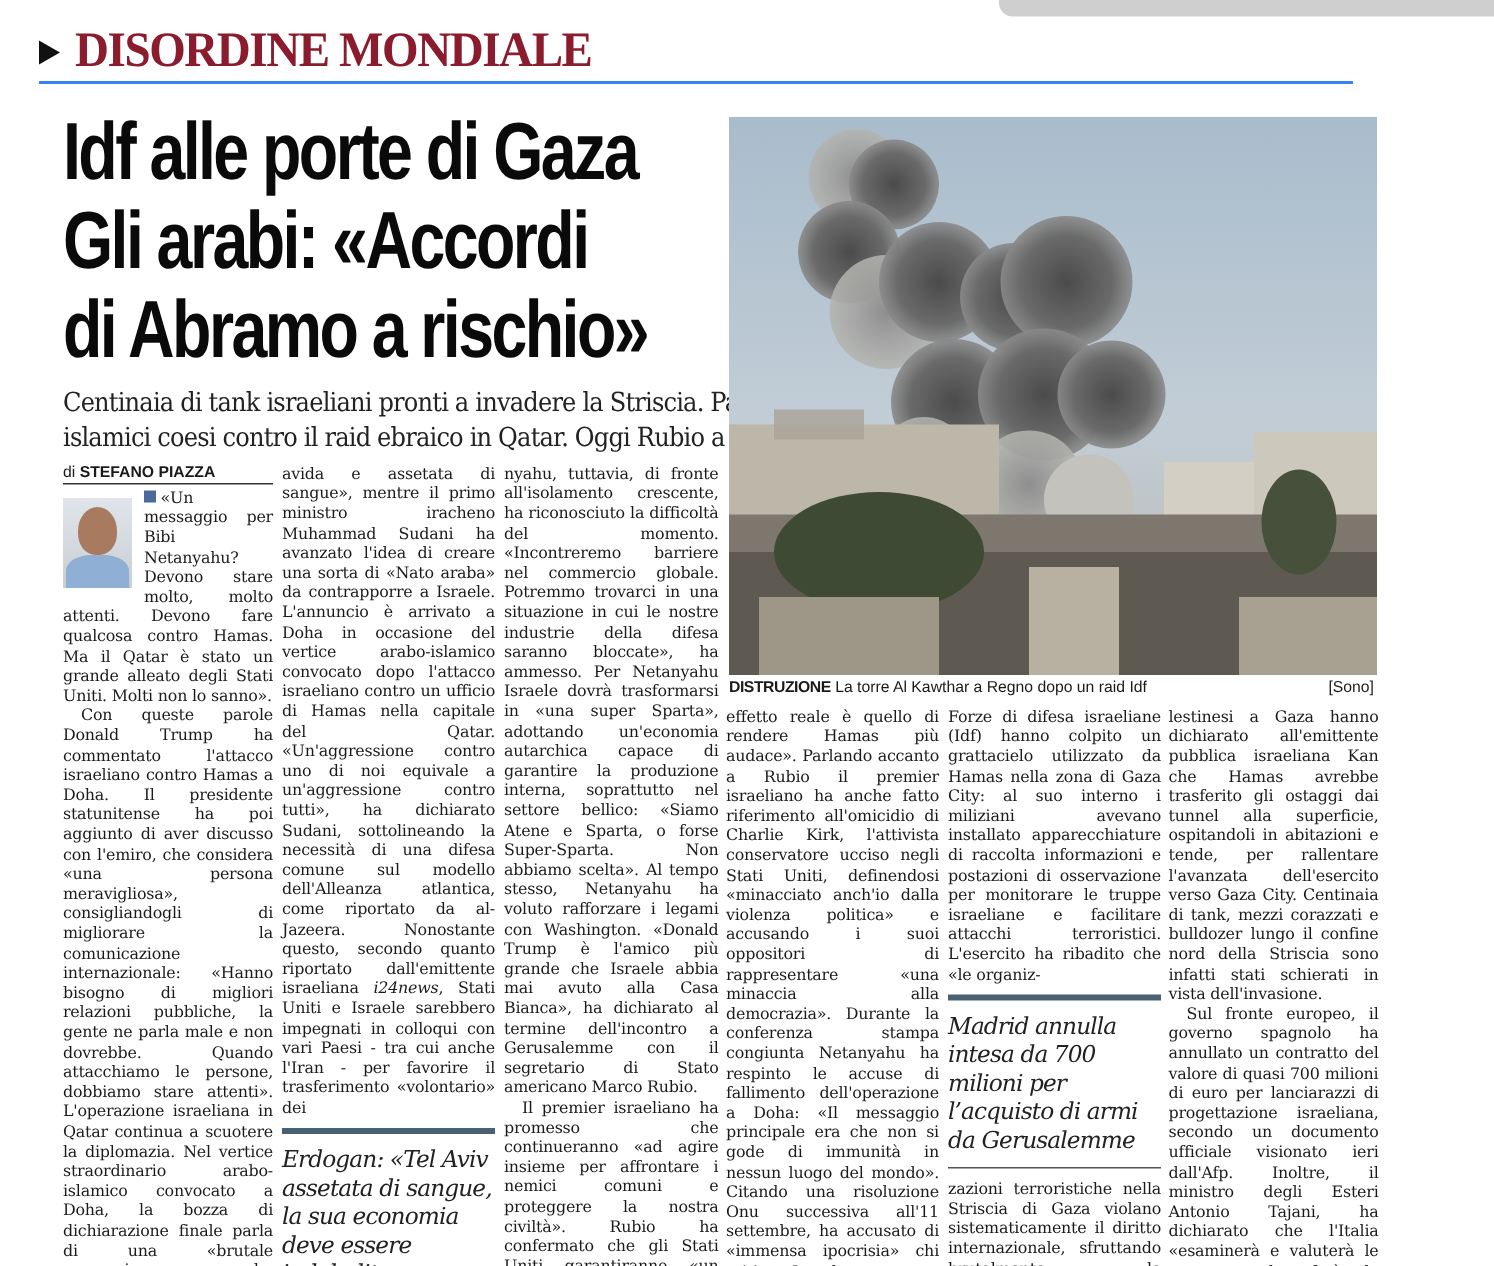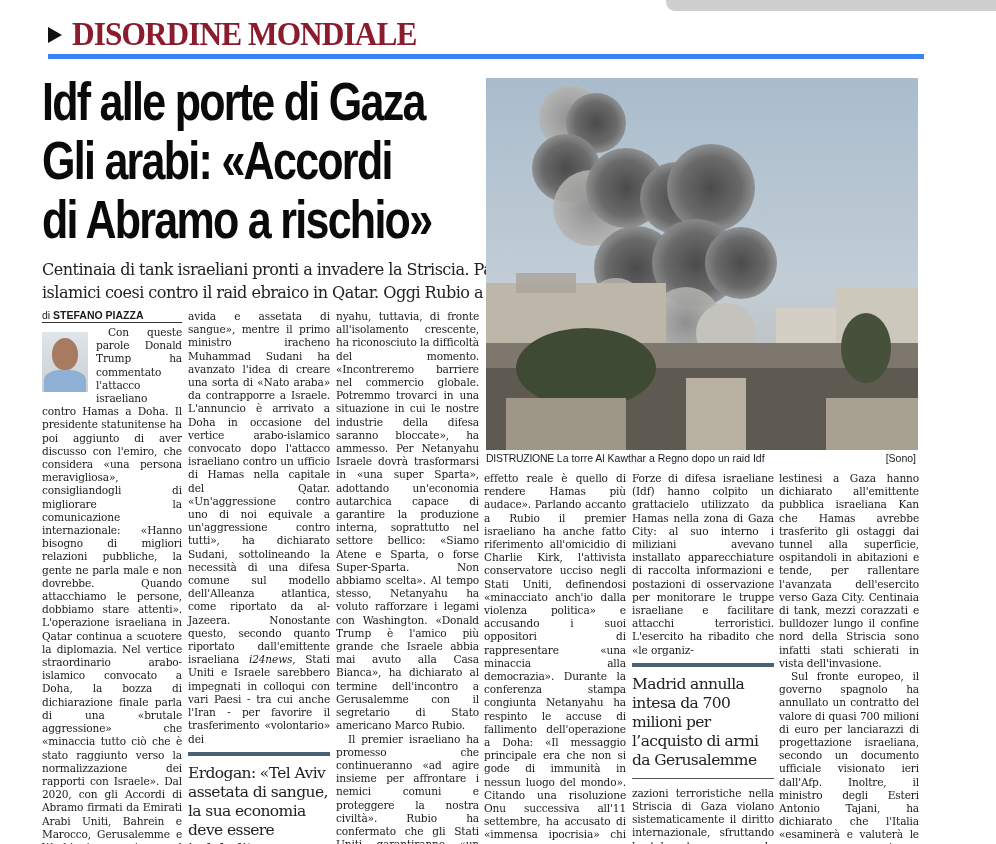--- a/index.html
+++ b/index.html
@@ -1,38 +1,38 @@
 <!DOCTYPE html>
 <html><head>
 <meta charset="utf-8">
 <style>
   html, body { margin:0; padding:0; }
   body { width:996px; height:844px; background:#fff; position:relative; overflow:hidden; font-family:"DejaVu Serif", serif; color:#1a1a1a; }
   .topbar { position:absolute; left:666px; top:0; width:330px; height:11px; background:#cfcfcf; border-bottom-left-radius:9px; }
-  .section { position:absolute; left:48px; top:18px; width:876px; height:36px; border-bottom:5px solid #3b82f6; }
+  .section { position:absolute; left:26px; top:18px; width:876px; height:36px; border-bottom:2px solid #3b82f6; }
   .section .arrow { position:absolute; left:0; top:9px; width:0; height:0; border-top:8px solid transparent; border-bottom:8px solid transparent; border-left:14px solid #111; }
   .section .label { position:absolute; left:24px; top:-2px; font-family:"Liberation Serif", serif; font-weight:bold; font-size:33px; color:#8b1c2e; letter-spacing:-1px; white-space:nowrap; transform:scaleX(0.95); transform-origin:left; }
   .headline { position:absolute; left:42px; top:72px; width:440px; font-family:"Liberation Sans", sans-serif; font-weight:bold; font-size:50px; line-height:55px; color:#0a0a0a; letter-spacing:-2px; transform:scaleX(0.86) scaleY(1.08); transform-origin:left top; }
   .headline div { white-space:nowrap; }
   .subhead { position:absolute; left:42px; top:258px; width:445px; font-family:"DejaVu Serif", serif; font-size:17.5px; line-height:23px; color:#222; letter-spacing:-0.6px; transform:scaleX(0.92); transform-origin:left top; white-space:nowrap; }
   .byline { position:absolute; left:42px; top:309px; width:140px; border-bottom:1px solid #333; height:13px; font-family:"Liberation Sans", sans-serif; font-size:10.5px; line-height:12px; }
   .byline b { font-weight:bold;text-align:center; }
   .col { position:absolute; font-size:10.6px; line-height:13.2px; text-align:justify; letter-spacing:-0.15px; hyphens:manual; }
   .col p { margin:0; text-indent:0; }
   .col p.ind { text-indent:12px; }
   .col b { font-weight:normal; }
   .col i { }
   .author-photo { float:left; width:46px; height:60px; margin:6px 8px 2px 0; background:linear-gradient(180deg,#dfe5ea 0%,#c9ced3 100%); position:relative; overflow:hidden; }
   .author-photo .head { position:absolute; left:10px; top:6px; width:26px; height:32px; background:#a87b61; border-radius:50% 50% 45% 45%; }
   .author-photo .body { position:absolute; left:2px; top:38px; width:42px; height:26px; background:#8fb0d4; border-radius:40% 40% 0 0; }
   .sq { display:inline-block; width:8px; height:8px; background:#4a6a9a; margin-right:3px; vertical-align:0; }
-  .pullquote { border-top:4px solid #4a6073; border-bottom:1px solid #555; padding:8px 0 8px 0; margin:6px 0 8px 0; font-family:"DejaVu Serif", serif; font-size:15.5px; line-height:19px; color:#222; letter-spacing:-0.6px; text-align:left; }
+  .pullquote { border-top:4px solid #4a6073; border-bottom:1px solid #555; padding:8px 0 8px 0; margin:6px 0 8px 0; font-family:"DejaVu Serif", serif; font-style:italic; font-size:15.5px; line-height:19px; color:#222; letter-spacing:-0.6px; text-align:left; }
   .photo { position:absolute; left:486px; top:78px; width:432px; height:372px; overflow:hidden; background:linear-gradient(180deg,#a9bccc 0%,#c2cdd6 55%,#b9b6ae 100%); }
   .caption { position:absolute; left:486px; top:452px; width:432px; height:14px; font-family:"Liberation Sans", sans-serif; font-size:10.5px; line-height:13px; white-space:nowrap; }
-  .caption b { font-weight:normal; letter-spacing:-0.3px; }
+  .caption b { font-weight:bold; letter-spacing:-0.3px; }
   .caption .credit { position:absolute; right:2px; top:0; }
 </style>
 </head>
 <body>
 
 <div class="topbar"></div>
 
 <div class="section">
   <span class="arrow"></span>
   <span class="label">DISORDINE MONDIALE</span>
@@ -52,20 +52,21 @@
 <div class="byline">
   <span>di</span>
   <b>STEFANO PIAZZA</b>
 </div>
 
 <div class="col" style="left:42px; top:326px; width:140px;">
   <div class="author-photo">
     <div class="head"></div>
       <div class="body"></div>
   </div>
+  <p><span class="sq"></span><span>«Un messaggio per </span><b>Bibi Netanyahu</b><span>? Devono stare molto, molto attenti. Devono fare qualcosa contro Hamas. Ma il Qatar è stato un grande alleato degli Stati Uniti. Molti non lo sanno».</span></p>
   <p class="ind"><span>Con queste parole </span><b>Donald Trump</b><span> ha commentato l'attacco israeliano contro Hamas a Doha. Il presidente statunitense ha poi aggiunto di aver discusso con l'emiro, che considera «una persona meravigliosa», consigliandogli di migliorare la comunicazione internazionale: «Hanno bisogno di migliori relazioni pubbliche, la gente ne parla male e non dovrebbe. Quando attacchiamo le persone, dobbiamo stare attenti». L'operazione israeliana in Qatar continua a scuotere la diplomazia. Nel vertice straordinario arabo-islamico convocato a Doha, la bozza di dichiarazione finale parla di una «brutale aggressione» che «minaccia tutto ciò che è stato raggiunto verso la normalizzazione dei rapporti con Israele». Dal 2020, con gli Accordi di Abramo firmati da Emirati Arabi Uniti, Bahrein e Marocco, Gerusalemme e Washington puntano ad ampliare l'intesa anche ad altri Paesi, in particolare all'Arabia Saudita. Durante l'incontro il presidente turco </span></p>
 </div>
 
 <div class="col" style="left:188px; top:310px; width:142px;">
   <p><span>avida e assetata di sangue», mentre il primo ministro iracheno </span><b>Muhammad Sudani</b><span> ha avanzato l'idea di creare una sorta di «Nato araba» da contrapporre a Israele. L'annuncio è arrivato a Doha in occasione del vertice arabo-islamico convocato dopo l'attacco israeliano contro un ufficio di Hamas nella capitale del Qatar. «Un'aggressione contro uno di noi equivale a un'aggressione contro tutti», ha dichiarato </span><b>Sudani</b><span>, sottolineando la necessità di una difesa comune sul modello dell'Alleanza atlantica, come riportato da al-Jazeera. Nonostante questo, secondo quanto riportato dall'emittente israeliana </span><i>i24news</i><span>, Stati Uniti e Israele sarebbero impegnati in colloqui con vari Paesi - tra cui anche l'Iran - per favorire il trasferimento «volontario» dei</span></p>
   <div class="pullquote">Erdogan: «Tel Aviv assetata di sangue, la sua economia deve essere indebolita»</div>
 
 </div>
 
 <div class="col" style="left:336px; top:310px; width:143px;">

